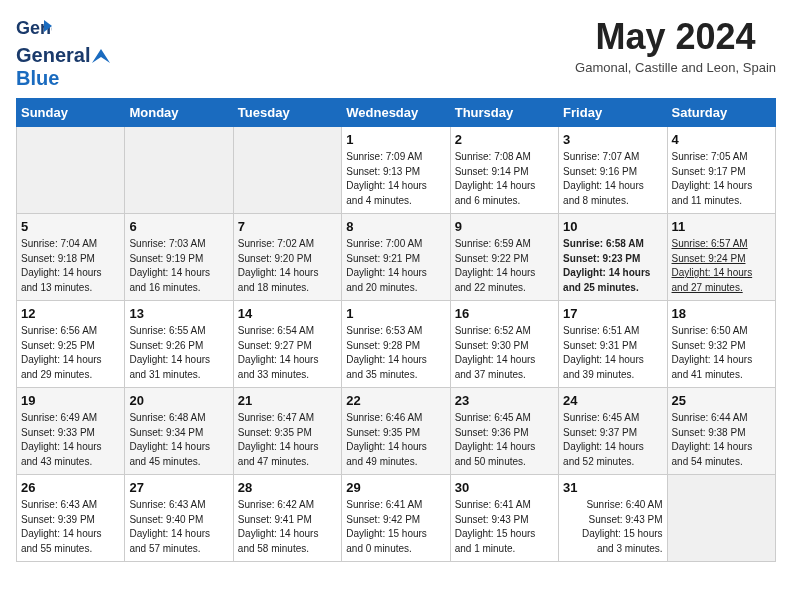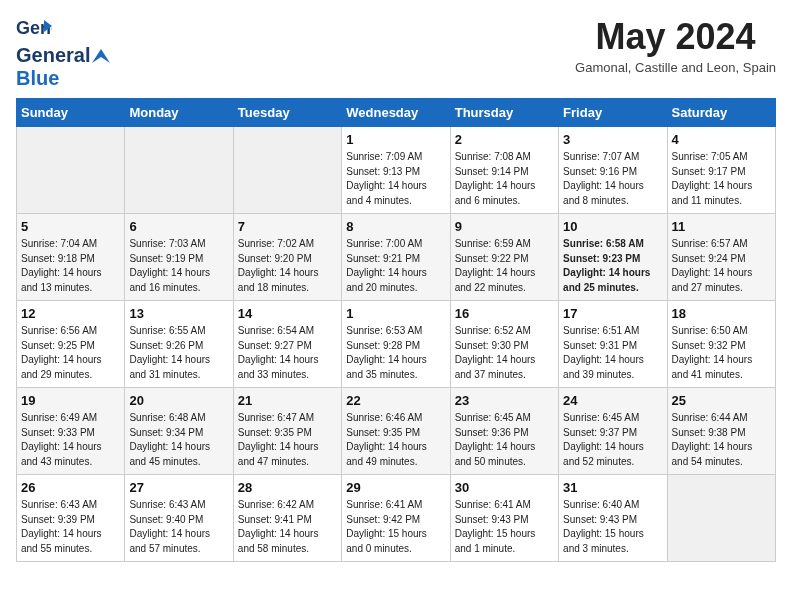--- a/index.html
+++ b/index.html
@@ -186,21 +186,21 @@
         </td>
         <td>
           <div class="day-number">10</div>
           <div class="day-info" style="white-space: pre-line; font-weight: bold;">Sunrise: 6:58 AM
 Sunset: 9:23 PM
 Daylight: 14 hours
 and 25 minutes.</div>
         </td>
         <td>
           <div class="day-number">11</div>
-          <div class="day-info" style="white-space: pre-line;">Sunrise: 6:57 AM
+          <div class="day-info" style="white-space: pre-line; text-decoration: underline;">Sunrise: 6:57 AM
 Sunset: 9:24 PM
 Daylight: 14 hours
 and 27 minutes.</div>
         </td>
       </tr>
       <tr>
         <td>
           <div class="day-number">12</div>
           <div class="day-info" style="white-space: pre-line;">Sunrise: 6:56 AM
 Sunset: 9:25 PM
@@ -332,21 +332,21 @@
         </td>
         <td>
           <div class="day-number">30</div>
           <div class="day-info" style="white-space: pre-line;">Sunrise: 6:41 AM
 Sunset: 9:43 PM
 Daylight: 15 hours
 and 1 minute.</div>
         </td>
         <td>
           <div class="day-number">31</div>
-          <div class="day-info" style="white-space: pre-line;">Sunrise: 6:40 AM
+          <div class="day-info" style="white-space: pre-line; text-align: right;">Sunrise: 6:40 AM
 Sunset: 9:43 PM
 Daylight: 15 hours
 and 3 minutes.</div>
         </td>
         <td class="empty-cell"></td>
       </tr>
     </tbody>
 </table>
 
 </body></html>

